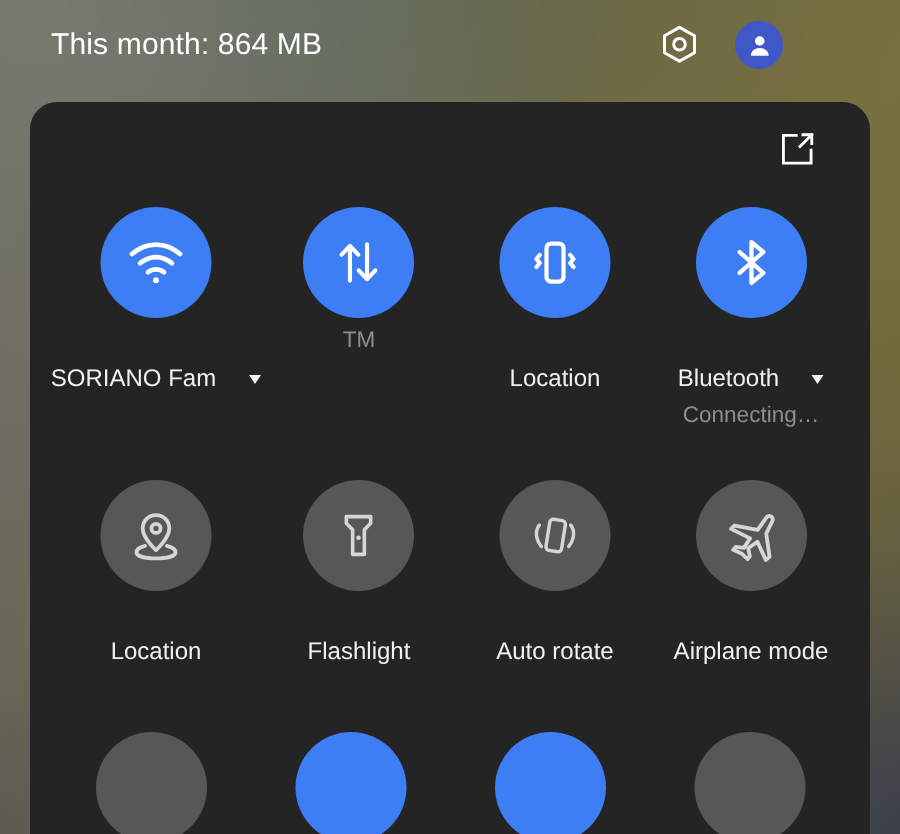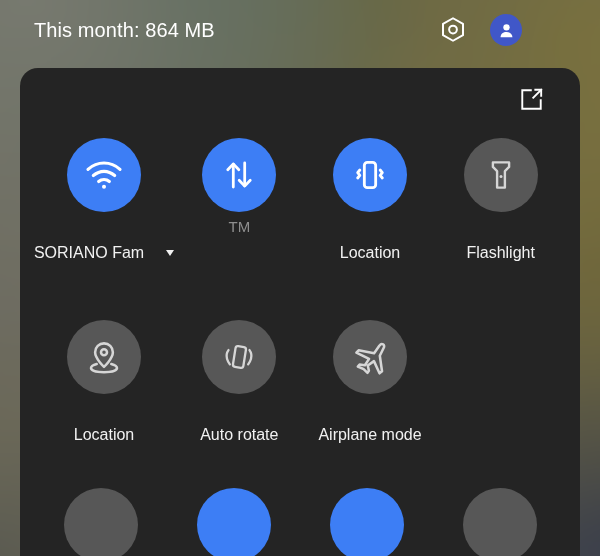--- a/index.html
+++ b/index.html
@@ -257,50 +257,62 @@
           <path d="M5.9 9.0 L4.6 10.6 L5.9 12.2 L4.6 13.8"></path>
           <path d="M18.1 9.0 L19.4 10.6 L18.1 12.2 L19.4 13.8"></path>
         </svg>
       </div>
       <div class="tile-label-row">
         <span class="tile-label">Location</span>
       </div>
       <div class="tile-sublabel"></div>
     </div>
 
-
-    <div class="qs-tile">
-      <div class="tile-circle inactive">
-        <svg width="36" height="36" viewBox="0 0 24 24" fill="none" stroke="#d6d6d6" stroke-width="1.6" stroke-linecap="round" stroke-linejoin="round">
-          <path d="M6.6 3.6 H17.4 V6.6 L14.6 9.4 V20.4 H9.4 V9.4 L6.6 6.6 Z"></path>
-          <circle cx="12" cy="13.0" r="1.0" fill="#d6d6d6" stroke="none"></circle>
-        </svg>
-      </div>
-      <div class="tile-label-row">
-        <span class="tile-label">Flashlight</span>
-      </div>
-      <div class="tile-sublabel"></div>
+    <div class="qs-tile">
+      <div class="tile-circle active">
+        <svg width="38" height="38" viewBox="0 0 24 24" fill="none" stroke="#ffffff" stroke-width="1.8" stroke-linecap="round" stroke-linejoin="round">
+          <path d="M7.0 7.6 L17.0 16.4 L12.0 20.6 V3.4 L17.0 7.6 L7.0 16.4"></path>
+        </svg>
+      </div>
+      <div class="tile-label-row">
+        <span class="tile-label">Bluetooth</span>
+        <span class="tile-caret"></span>
+      </div>
+      <div class="tile-sublabel">Connecting…</div>
     </div>
 
     <div class="qs-tile">
       <div class="tile-circle inactive">
         <svg width="38" height="38" viewBox="0 0 24 24" fill="none" stroke="#d6d6d6" stroke-width="1.6" stroke-linecap="round" stroke-linejoin="round">
           <path d="M12 3.4 c3.1 0 5.6 2.5 5.6 5.6 0 4.0 -5.6 9.2 -5.6 9.2 S6.4 13.0 6.4 9.0 c0 -3.1 2.5 -5.6 5.6 -5.6 z"></path>
           <circle cx="12" cy="9.0" r="1.9"></circle>
           <path d="M7.4 16.4 C5.2 17.0 3.8 17.9 3.8 19.0 c0 1.7 3.7 2.6 8.2 2.6 s8.2 -0.9 8.2 -2.6 c0 -1.1 -1.4 -2.0 -3.6 -2.6"></path>
         </svg>
       </div>
       <div class="tile-label-row">
         <span class="tile-label">Location</span>
       </div>
       <div class="tile-sublabel"></div>
     </div>
 
     <div class="qs-tile">
       <div class="tile-circle inactive">
+        <svg width="36" height="36" viewBox="0 0 24 24" fill="none" stroke="#d6d6d6" stroke-width="1.6" stroke-linecap="round" stroke-linejoin="round">
+          <path d="M6.6 3.6 H17.4 V6.6 L14.6 9.4 V20.4 H9.4 V9.4 L6.6 6.6 Z"></path>
+          <circle cx="12" cy="13.0" r="1.0" fill="#d6d6d6" stroke="none"></circle>
+        </svg>
+      </div>
+      <div class="tile-label-row">
+        <span class="tile-label">Flashlight</span>
+      </div>
+      <div class="tile-sublabel"></div>
+    </div>
+
+    <div class="qs-tile">
+      <div class="tile-circle inactive">
         <svg width="36" height="36" viewBox="0 0 24 24" fill="none" stroke="#d6d6d6" stroke-width="1.55" stroke-linecap="round" stroke-linejoin="round">
           <rect x="8.8" y="5.0" width="7.0" height="14.0" rx="1.6" transform="rotate(9 12.3 12)"></rect>
           <path d="M5.0 7.4 C3.8 9.0 3.5 11.2 4.0 13.2 4.4 14.8 5.2 16.0 5.9 16.9"></path>
           <path d="M19.0 7.4 c1.2 1.6 1.5 3.8 1.0 5.8 -0.4 1.6 -1.2 2.8 -1.9 3.7"></path>
         </svg>
       </div>
       <div class="tile-label-row">
         <span class="tile-label">Auto rotate</span>
       </div>
       <div class="tile-sublabel"></div>

